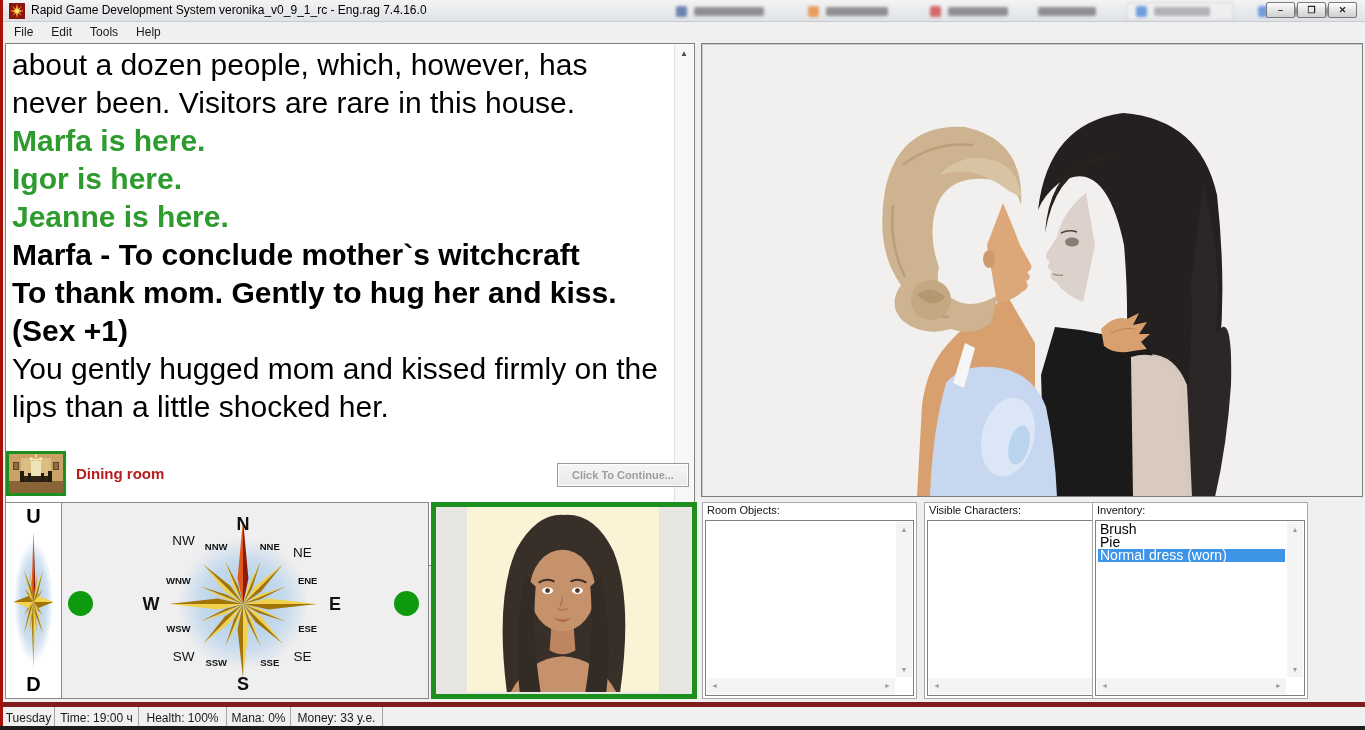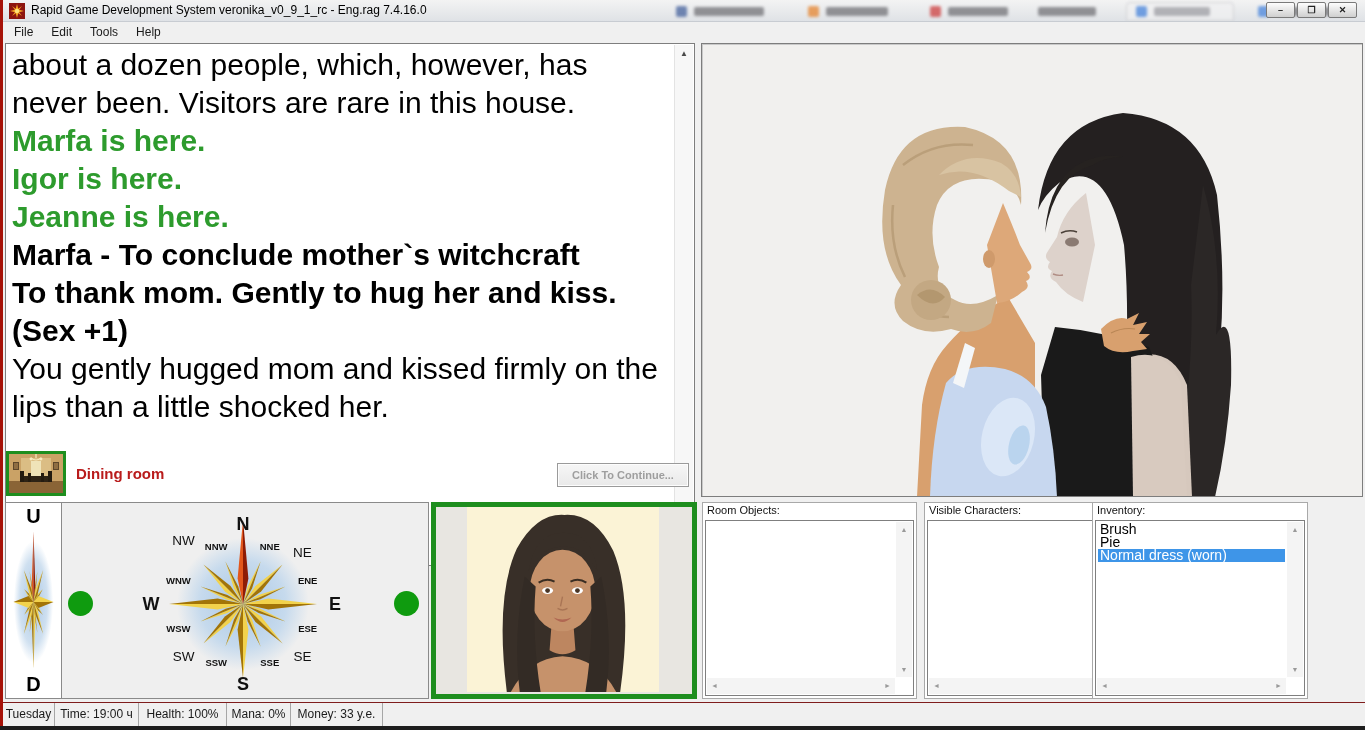--- a/index.html
+++ b/index.html
@@ -84,21 +84,21 @@
   .vsb { position:absolute; top:1px; right:1px; bottom:18px; width:16px; background:#f4f4f4; }
   .hsb { position:absolute; left:1px; right:18px; bottom:1px; height:16px; background:#f4f4f4; }
   .sba { position:absolute; font-size:7px; color:#9a9a9a; }
   .vsb .sba { left:0; width:100%; text-align:center; }
   .vsb .sba.up { top:4px; } .vsb .sba.dn { bottom:4px; }
   .hsb .sba { top:4px; }
   .hsb .sba.lf { left:4px; } .hsb .sba.rt { right:4px; }
 
   
   .statusbar { position:absolute; left:3px; top:702px; width:1362px; height:24px; background:#f0f0f0;
-               border-top:1px solid #7f1d1d; display:flex; }
+               border-top:5px solid #7f1d1d; display:flex; }
   .seg { display:inline-block; height:100%; line-height:23px; text-align:center; font-size:12px; color:#1a1a1a;
          border-right:1px solid #a6a6a6; flex:none; }
 </style>
 </head>
 <body>
 
 <div class="screen">
   <div class="edge-left"></div>
   <div class="taskbar-strip"></div>
 

